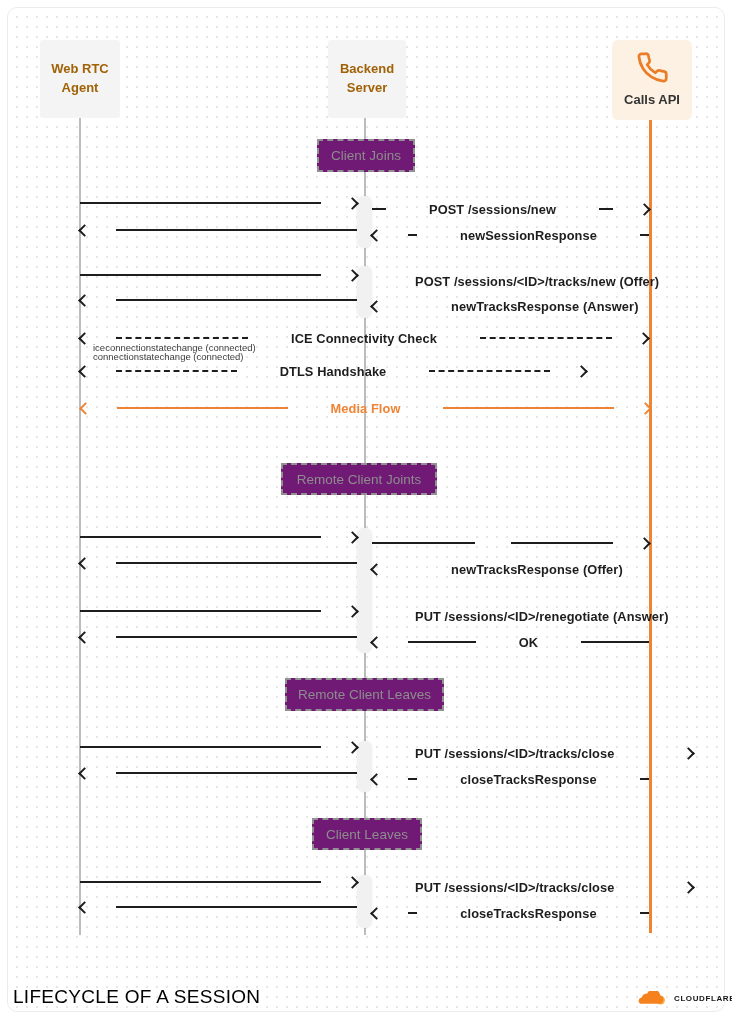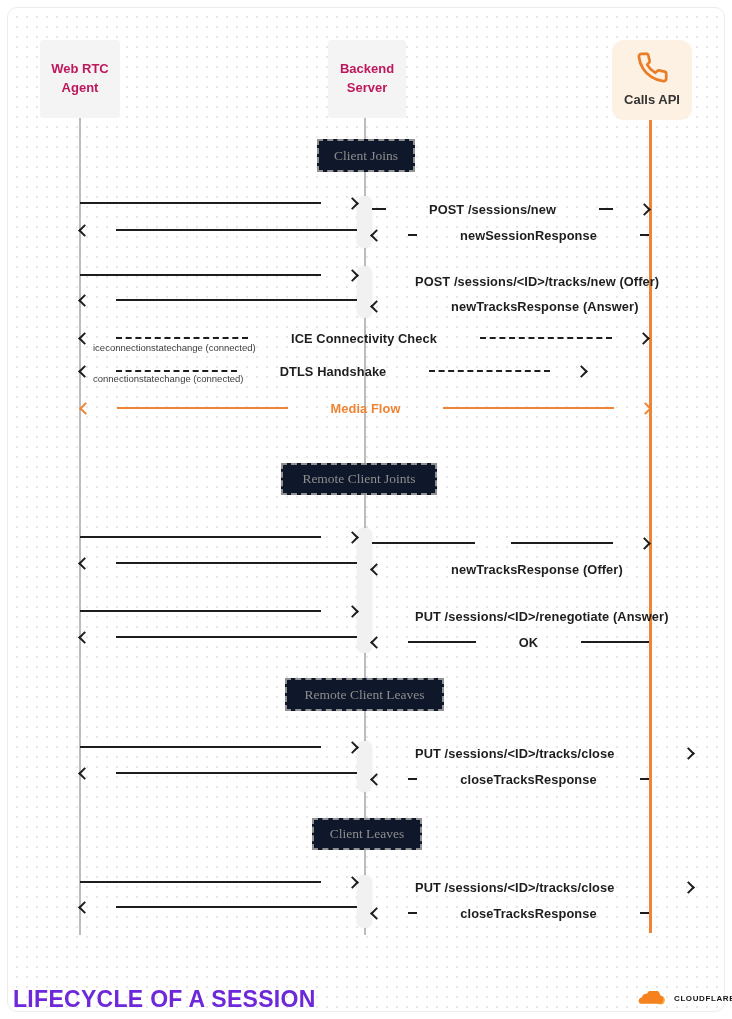--- a/index.html
+++ b/index.html
@@ -17,48 +17,48 @@
   .lifeline { position:absolute; width:2px; background:#bcbcbc; z-index:1; }
   .lifeline.orange { width:3px; background:#EE8434; }
   .activation {
     position:absolute; width:15px; background:#f1f1f1; border-radius:7px;
     box-shadow:0 0 3px rgba(0,0,0,0.07); z-index:2;
   }
   .actor {
     position:absolute; z-index:4; display:flex; flex-direction:column;
     align-items:center; justify-content:center; text-align:center;
     background:#f4f4f4; border-radius:3px;
-    font-weight:bold; font-size:13px; line-height:1.45; color:#be185d;
-  }
-  .actor.calls { background:#fcf1e2; border-radius:12px; gap:7px; color:#343434; }
+    font-weight:bold; font-size:13px; line-height:1.45; color:#a16207;
+  }
+  .actor.calls { background:#fcf1e2; border-radius:6px; gap:7px; color:#343434; }
   .arrow {
     position:absolute; z-index:3; display:flex; align-items:center;
     height:16px; color:#1d1d1d;gap:36px;
   }
   .arrow .seg { flex:1 1 auto; height:0; border-top:2.6px solid currentColor; }
   .arrow.dashed .seg { border-top-style:dashed; }
   .arrow .lbl {
     flex:0 0 auto; padding:0 7px; font-size:12.8px; font-weight:bold;
     white-space:nowrap; letter-spacing:0.1px;
   }
   .head { flex:0 0 auto; width:9px; height:9px; }
   .head.r { border-top:2.6px solid currentColor; border-right:2.6px solid currentColor;
             transform:rotate(45deg); margin-left:-9px; }
   .head.l { border-top:2.6px solid currentColor; border-left:2.6px solid currentColor;
             transform:rotate(-45deg); margin-right:-9px; }
   .arrow.orange { color:#EE8434; }
   .section-box {
     position:absolute; z-index:5; display:flex; align-items:center; justify-content:center;
-    background:#0f172a; border:2px dashed #919191;
-    color:#8d8d8d; font-size:13.5px; white-space:nowrap;font-family:Liberation Serif, serif;
+    background:#701a75; border:2px dashed #919191;
+    color:#8d8d8d; font-size:13.5px; white-space:nowrap;
   }
   .note { position:absolute; z-index:3; font-size:9.5px; color:#3d3d3d; white-space:nowrap; }
   .footer-title {
     position:absolute; z-index:6; left:13px; top:986px;
-    font-size:23px; font-weight:bold; letter-spacing:0.3px; color:#6d28d9;
+    font-size:19px; font-weight:normal; letter-spacing:0.3px; color:#000000;
   }
   .brand { position:absolute; z-index:6; left:637px; top:991px; display:flex; align-items:center; gap:9px; }
   .brand-text { font-size:8px; font-weight:bold; letter-spacing:0.6px; color:#161616; }
 </style>
 </head>
 <body>
 
 <div class="canvas"></div>
 
 <div class="lifeline" style="left:79px;top:118px;height:817px"></div>
@@ -150,21 +150,21 @@
 </div>
 <div class="note" style="left:93px;top:342px">iceconnectionstatechange (connected)</div>
 
 <div class="arrow dashed" style="left:80px;top:363px;width:506px">
   <span class="head l"></span>
     <span class="seg"></span>
   <span class="lbl">DTLS Handshake</span>
   <span class="seg"></span>
     <span class="head r"></span>
 </div>
-<div class="note" style="left:93px;top:373px">connectionstatechange (connected)</div>
+<div class="note" style="left:93px;top:351px">connectionstatechange (connected)</div>
 
 <div class="arrow orange" style="left:81px;top:400px;width:569px">
   <span class="head l"></span>
     <span class="seg"></span>
   <span class="lbl">Media Flow</span>
   <span class="seg"></span>
     <span class="head r"></span>
 </div>
 
 <div class="arrow" style="left:80px;top:529px;width:277px">

